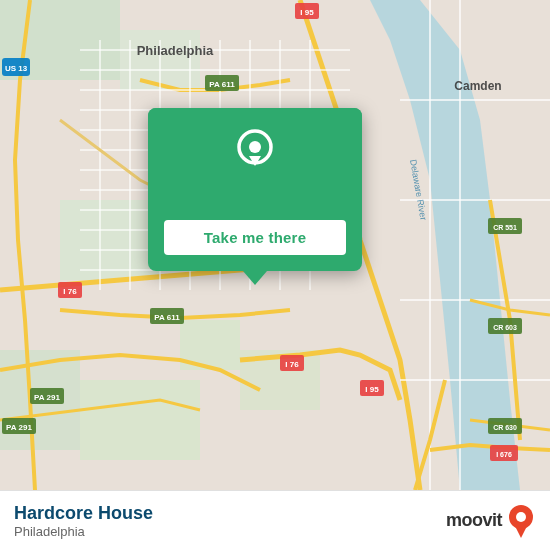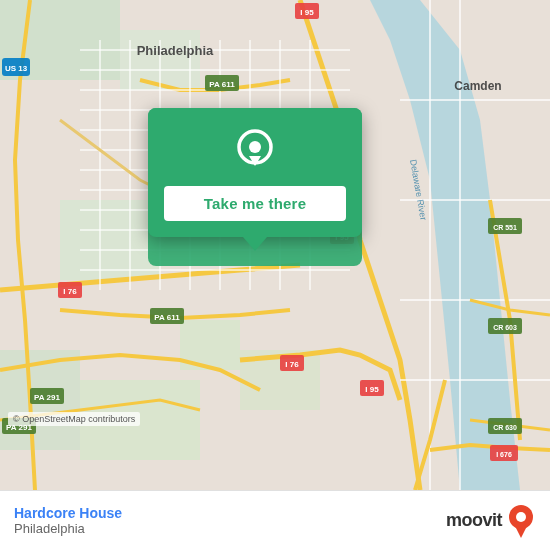--- a/index.html
+++ b/index.html
@@ -33,20 +33,21 @@
       top: 110px;
       left: 150px;
       width: 210px;
       background: #2eaa6e;
       border-radius: 8px;
       display: flex;
       flex-direction: column;
       align-items: center;
       padding: 18px 16px 14px 16px;
       box-shadow: 0 4px 16px rgba(0,0,0,0.3);
+      gap: 34px;
     }
 
     #take-me-there-btn {
       background: white;
       color: #2eaa6e;
       border: none;
       border-radius: 4px;
       padding: 8px 22px;
       font-size: 15px;
       font-weight: bold;
@@ -221,41 +222,40 @@
     <text x="504" y="457" text-anchor="middle" fill="white" font-size="7" font-weight="bold">I 676</text>
 
     <text x="175" y="55" text-anchor="middle" fill="#333" font-size="13" font-weight="bold" opacity="0.85">Philadelphia</text>
     <text x="478" y="90" text-anchor="middle" fill="#333" font-size="12" font-weight="bold" opacity="0.85">Camden</text>
 
     <text x="410" y="160" fill="#4488aa" font-size="9" transform="rotate(80, 410, 160)" opacity="0.9">Delaware River</text>
 
     <rect x="148" y="108" width="214" height="158" rx="8" fill="#2eaa6e" opacity="0.9"></rect>
   </svg>
 
-  <div id="osm-attribution" style="position:absolute;bottom:64px;left:8px;font-size:9px;color:#555;background:rgba(255,255,255,0.75);padding:2px 5px;border-radius:2px;">© OpenStreetMap contributors</div>
 
   <div id="popup-card" style="position:absolute;top:108px;left:148px;width:214px;background:#2eaa6e;border-radius:8px;display:flex;flex-direction:column;align-items:center;padding:20px 16px 16px 16px;box-shadow:0 4px 18px rgba(0,0,0,0.35);">
 
     <svg width="46" height="46" viewBox="0 0 46 46" style="margin-bottom:12px;">
       <circle cx="23" cy="19" r="16" fill="none" stroke="white" stroke-width="3.5"></circle>
       <circle cx="23" cy="19" r="6" fill="white"></circle>
       <polygon points="23,38 17,28 29,28" fill="white"></polygon>
     </svg>
 
     <button id="take-me-there-btn" style="background:white;color:#2eaa6e;border:none;border-radius:4px;padding:9px 0;font-size:15px;font-weight:bold;cursor:pointer;width:100%;text-align:center;letter-spacing:0.2px;">Take me there</button>
 
     <div style="position:absolute;bottom:-14px;left:50%;transform:translateX(-50%);width:0;height:0;border-left:12px solid transparent;border-right:12px solid transparent;border-top:14px solid #2eaa6e;">
     </div>
   </div>
 </div>
 
 <div id="bottom-bar" style="width:550px;height:60px;background:white;display:flex;align-items:center;justify-content:space-between;padding:0 14px;border-top:1px solid #e0e0e0;">
 
   <div id="bottom-left">
-    <span id="location-name" style="font-size:14px;font-weight:bold;color:#3b82f6;display:block;text-align:right;">Hardcore House</span>
+    <span id="location-name" style="font-size:18px;font-weight:bold;color:#0c4a6e;display:block;text-align:right;">Hardcore House</span>
     <span id="location-city" style="font-size:13px;color:#666;display:block;">Philadelphia</span>
   </div>
 
   <div id="moovit-logo" style="display:flex;gap:4px;">
     <span style="font-size:18px;font-weight:bold;color:#333;letter-spacing:-0.5px;">moovit</span>
 
     <svg width="30" height="34" viewBox="0 0 30 34">
       <ellipse cx="15" cy="13" rx="12" ry="12" fill="#e8452a"></ellipse>
       <circle cx="15" cy="13" r="5" fill="white"></circle>
       <polygon points="15,34 9,22 21,22" fill="#e8452a"></polygon>

